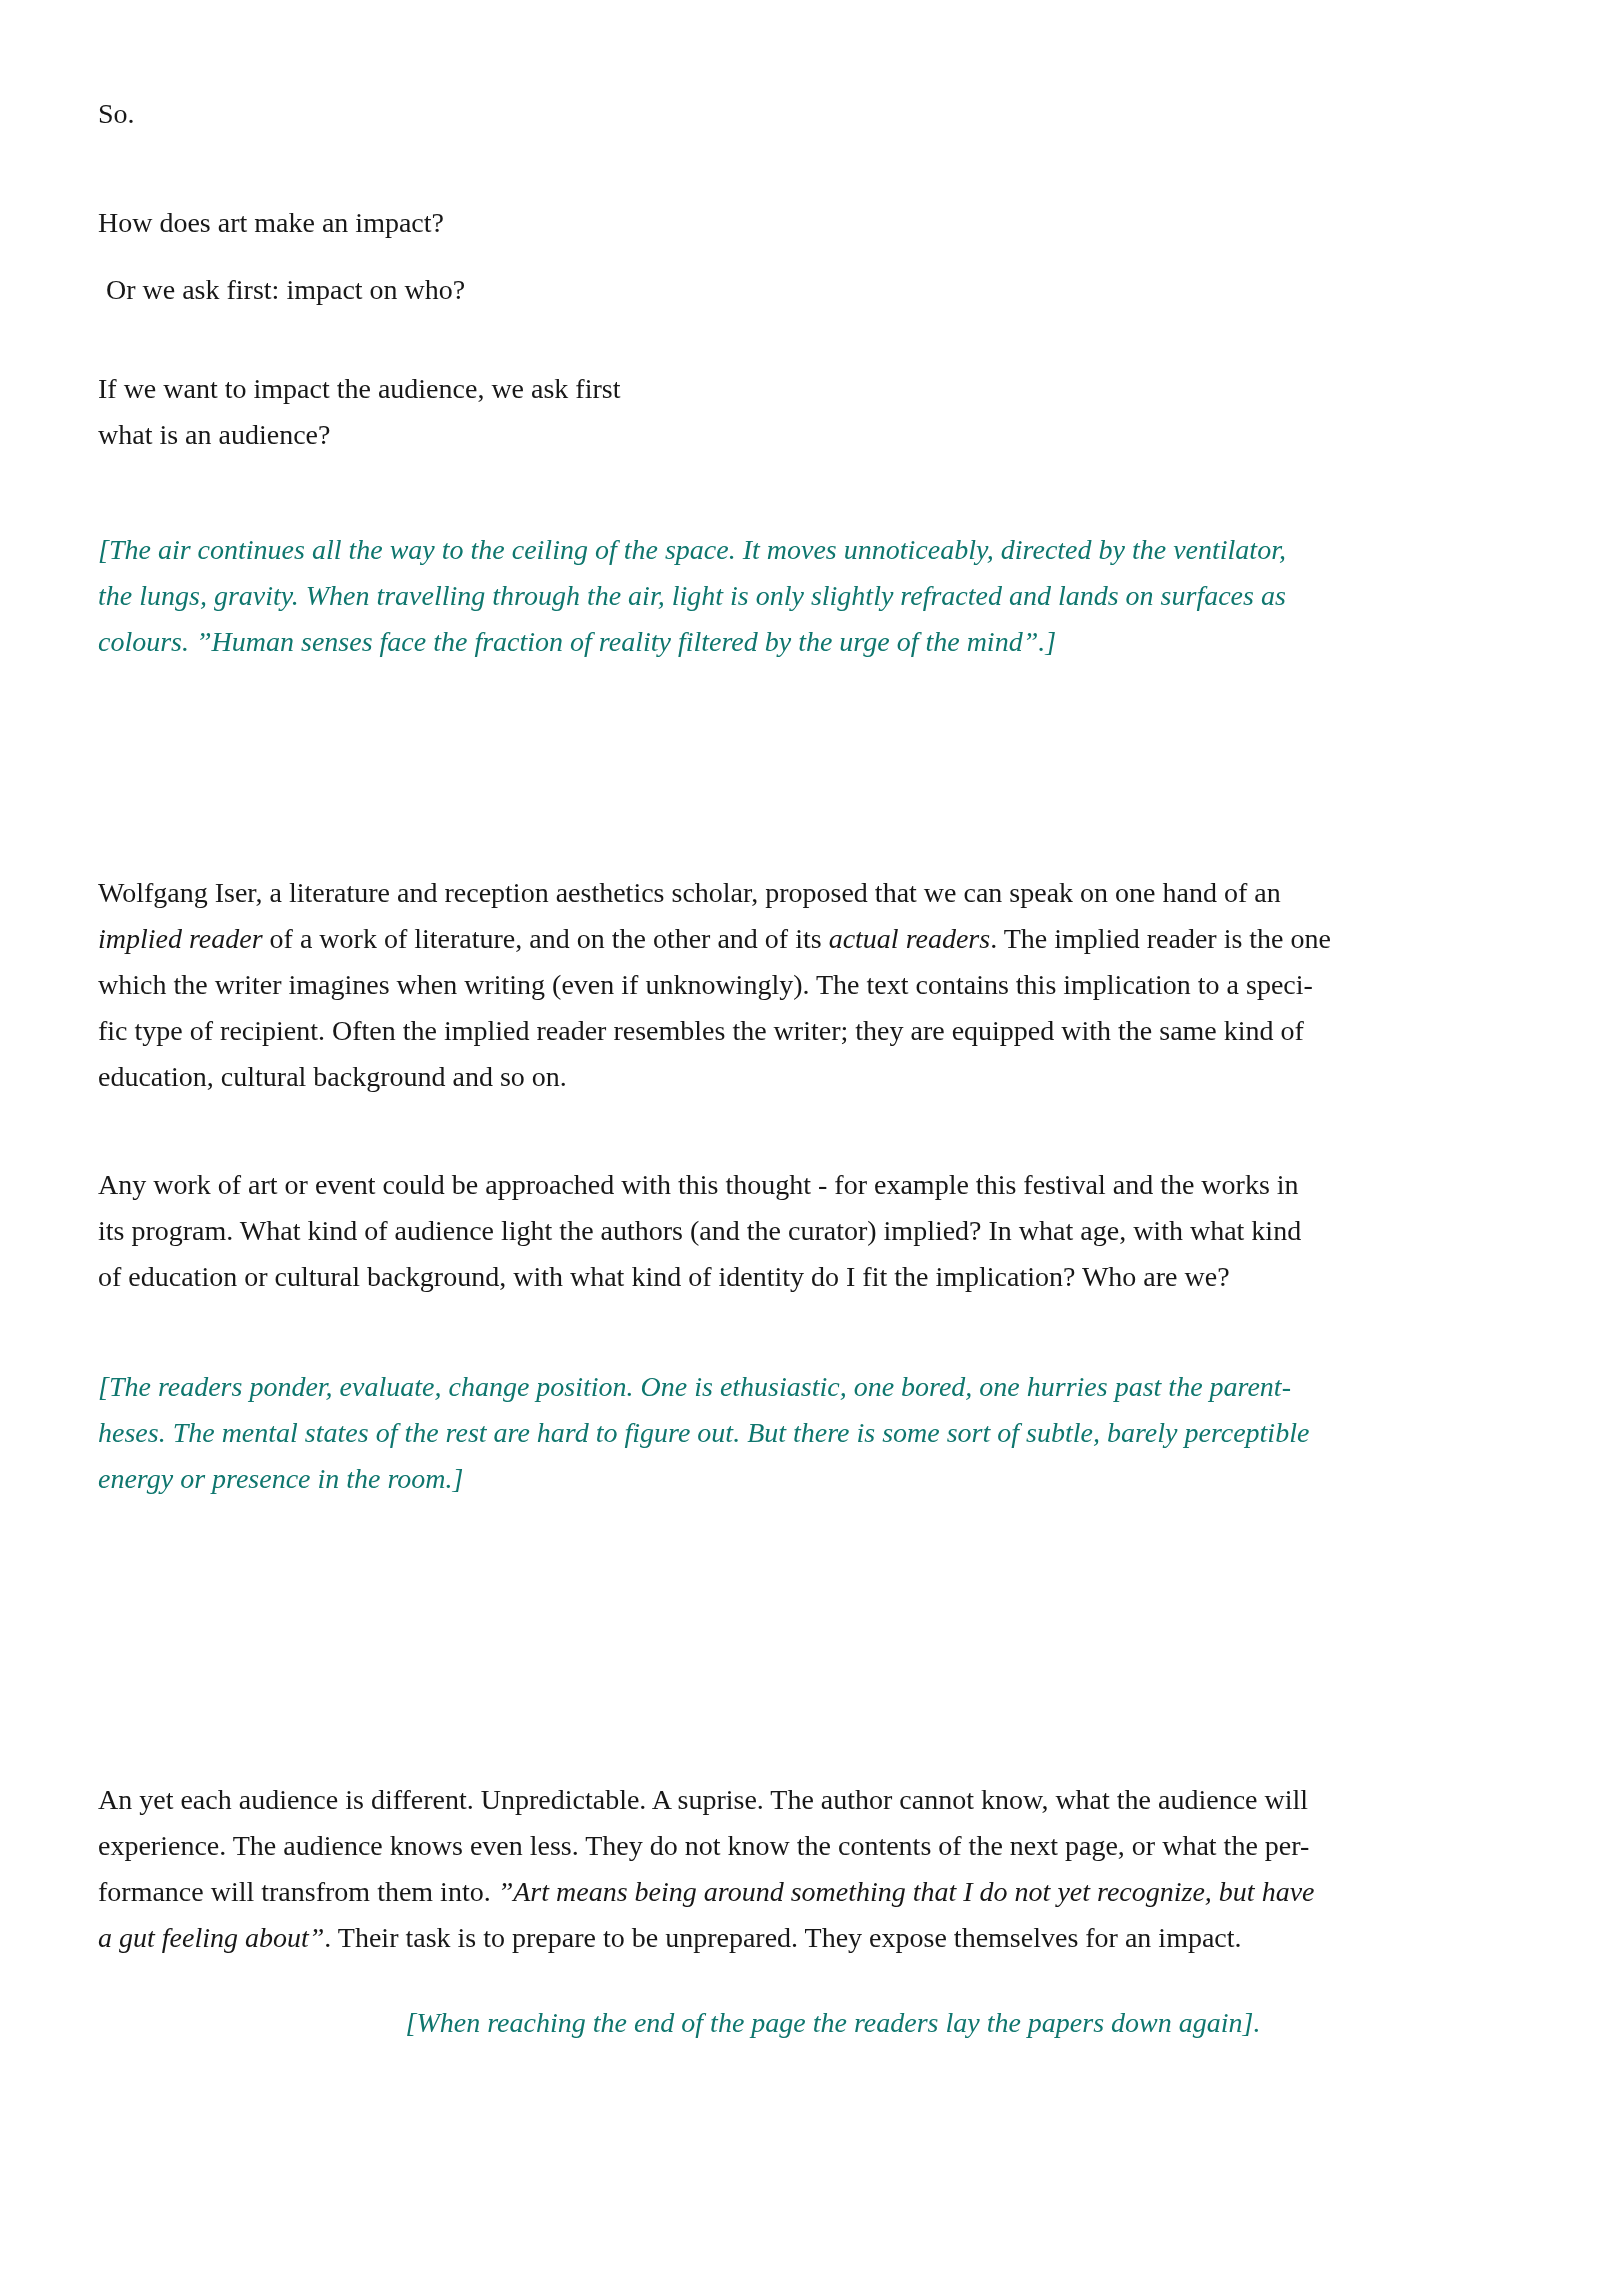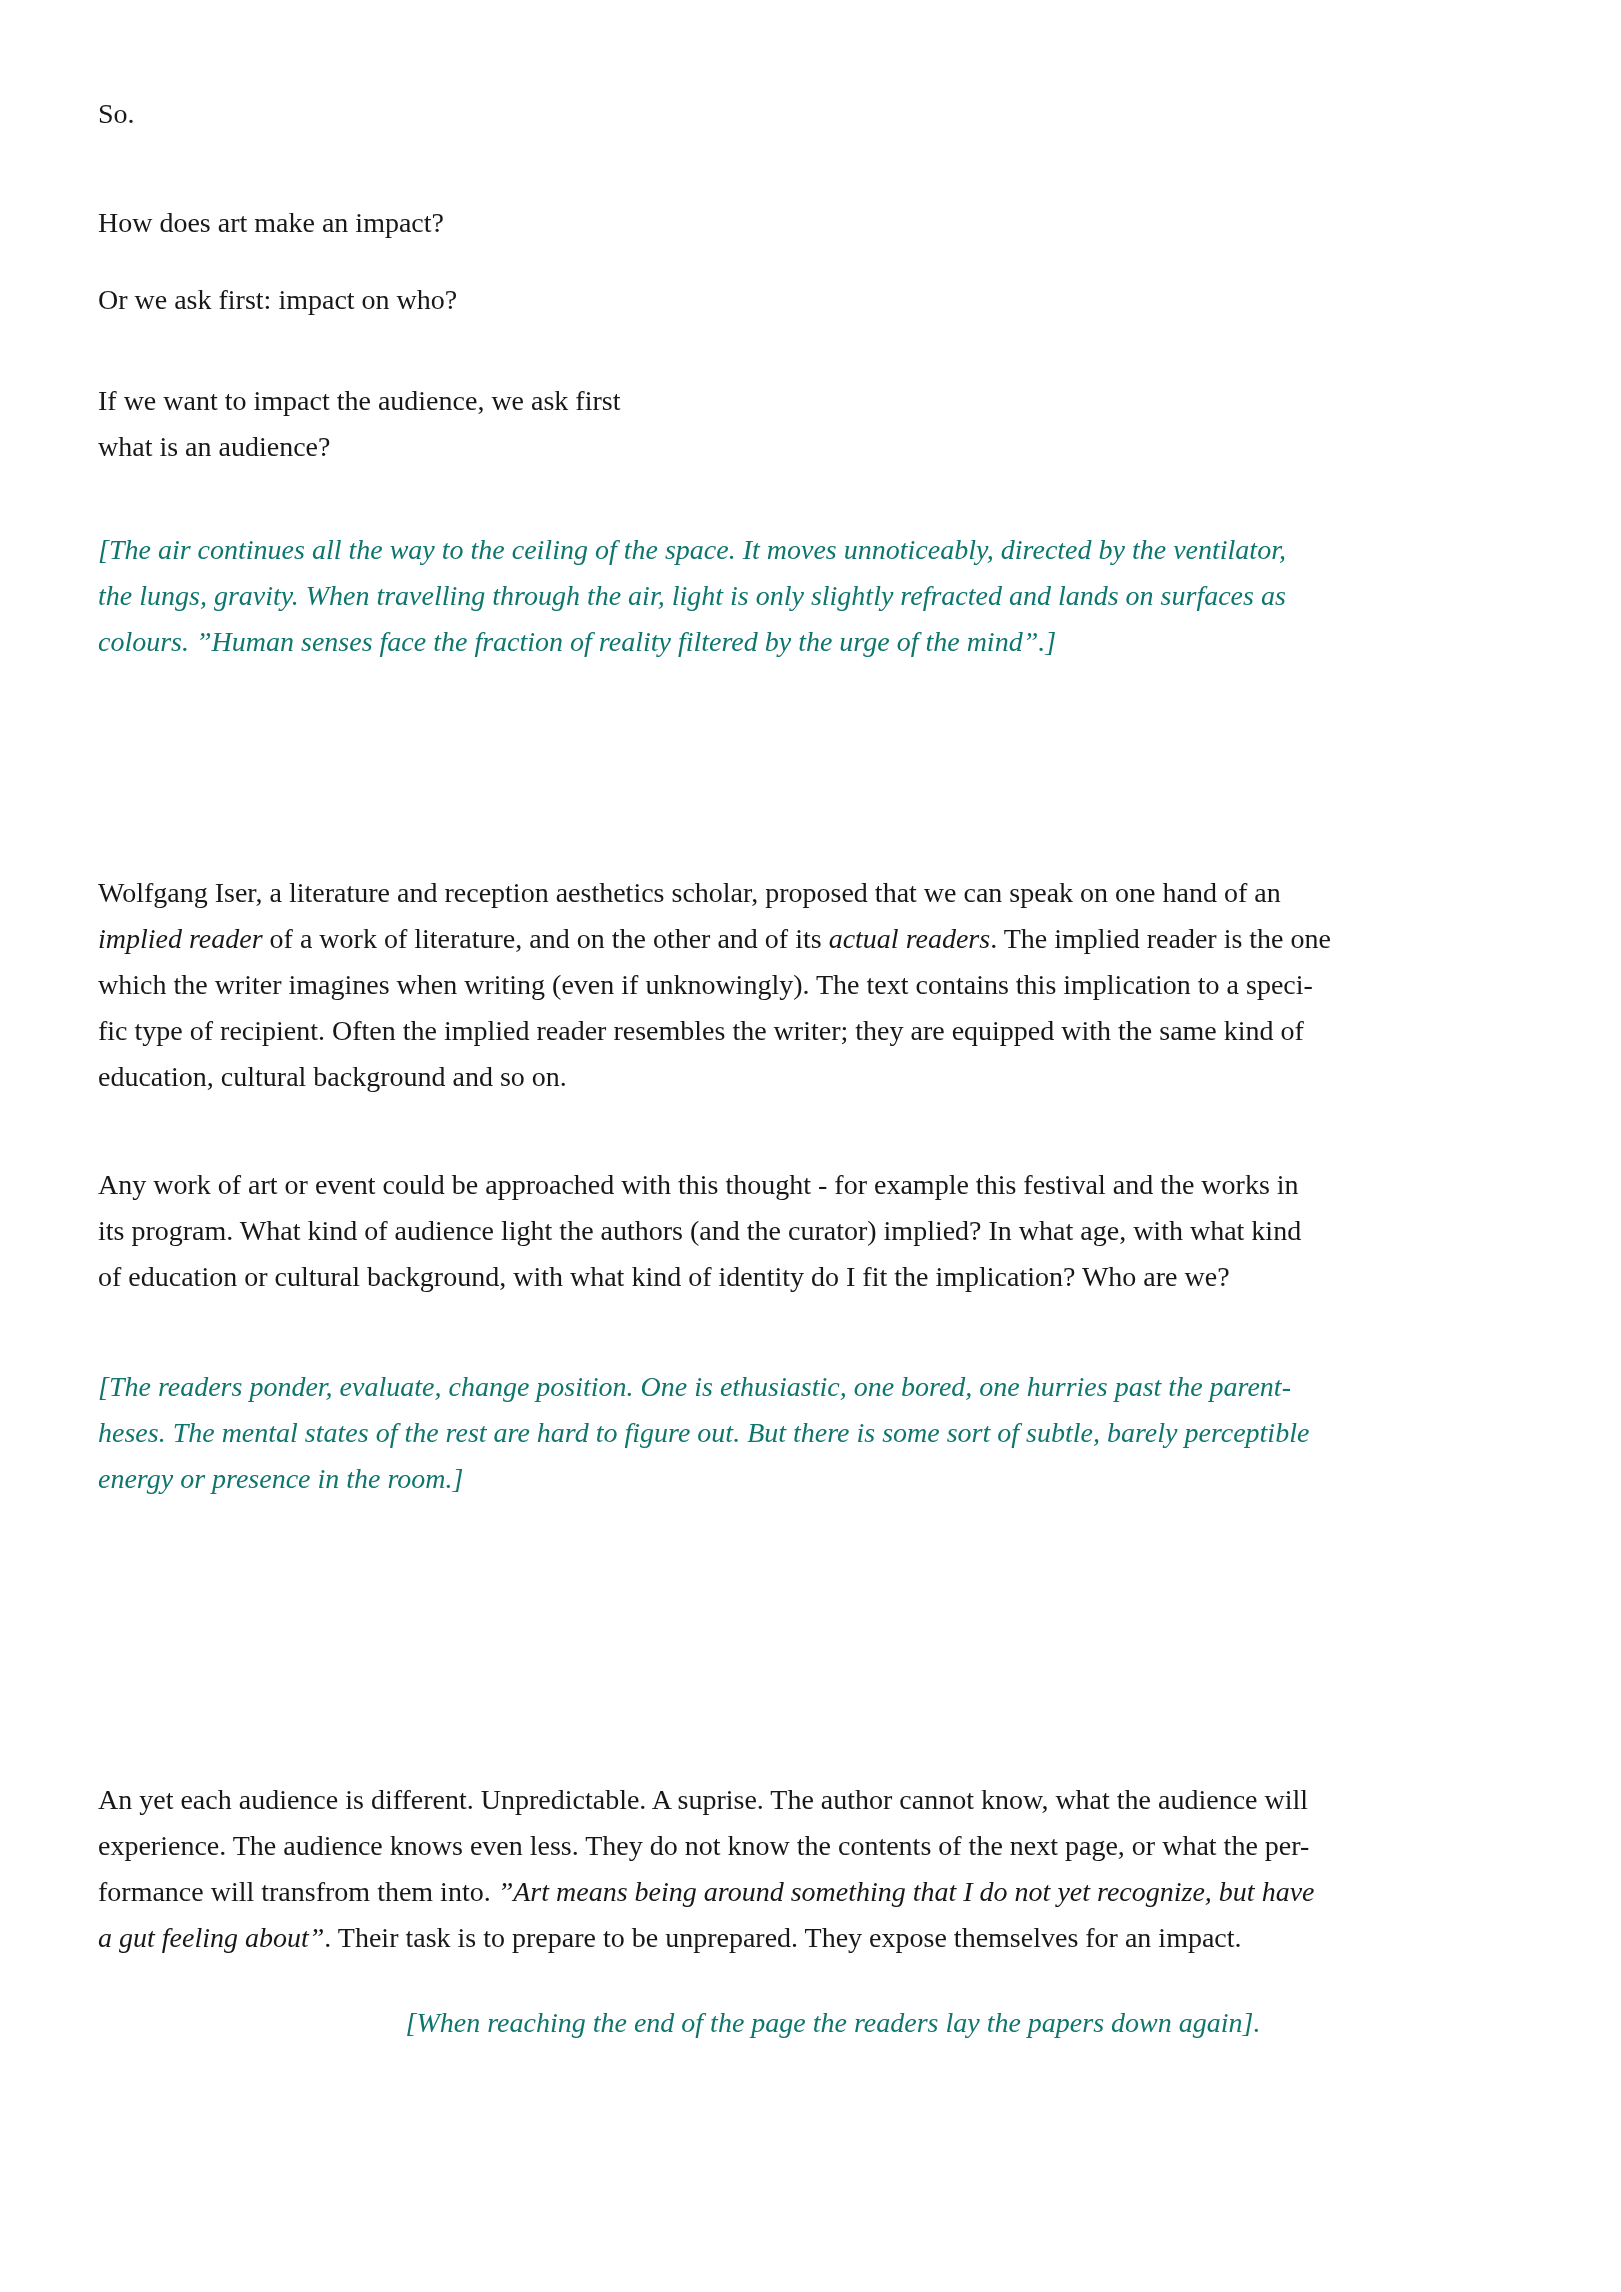--- a/index.html
+++ b/index.html
@@ -27,22 +27,22 @@
   .para .it {
     font-style: italic;
   }
   .red {
     color: #0f766e;
     font-style: italic;
   }
   
   .pos-so      { top: 91px;  }
   .pos-q1      { top: 184px; margin-top: 16px; }
-  .pos-q2      { top: 277px; }
-  .pos-q3      { top: 378px; }
+  .pos-q2      { top: 267px; margin-left: 8px; }
+  .pos-q3      { top: 366px; }
   .pos-red1    { top: 527px; }
   .pos-iser    { top: 870px; }
   .pos-anywork { top: 1162px; }
   .pos-red2    { top: 1364px; }
   .pos-anyet   { top: 1753px; margin-top: 24px; }
   .pos-red3    { top: 2000px; text-align: center; }
 </style>
 </head>
 <body>
 

